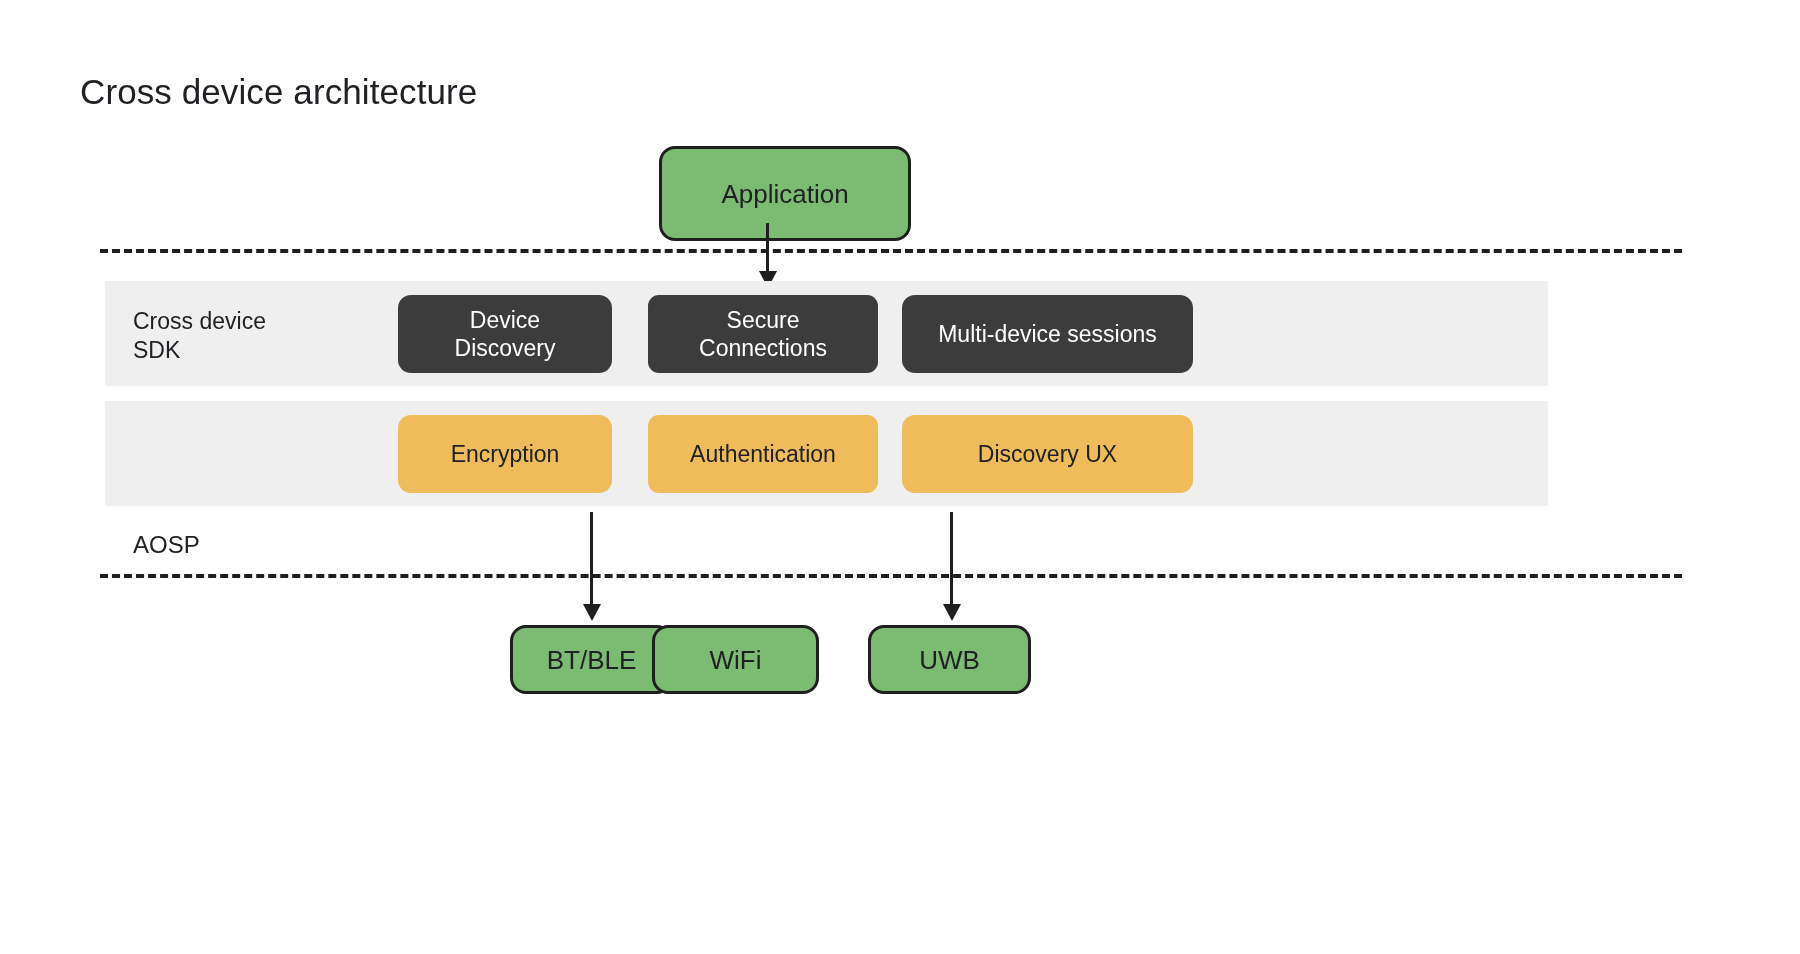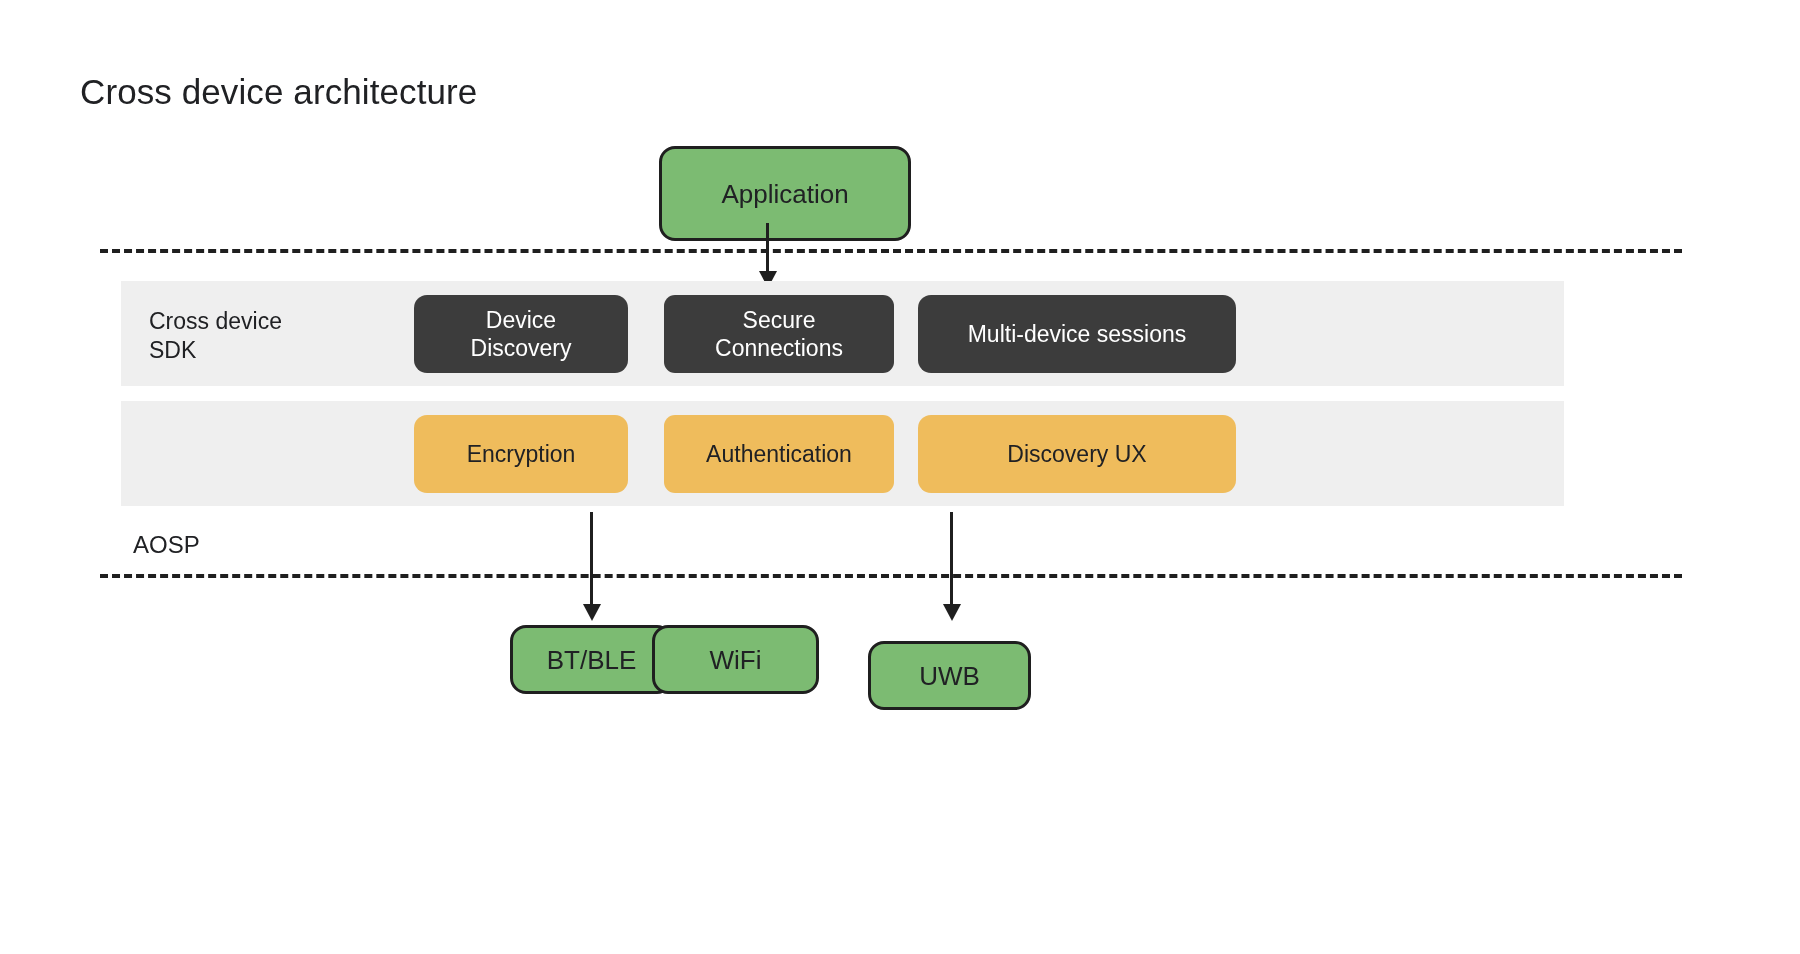--- a/index.html
+++ b/index.html
@@ -43,21 +43,21 @@
     width: 1582px;
     height: 0;
     border-top: 4px dashed #1f1f1f;
   }
   .dashed-rule.top    { top: 249px; }
   .dashed-rule.bottom { top: 574px; }
 
   
   .layer-band {
     position: absolute;
-    left: 121px;
+    left: 105px;
     width: 1443px;
     background: #EFEFEF;
   }
   .layer-band.sdk   { top: 281px; height: 105px; }
   .layer-band.gps   { top: 401px; height: 105px; }
 
   .band-label {
     position: absolute;
     left: 28px;
     font-size: 23px;
@@ -96,21 +96,21 @@
     color: #ffffff;
   }
   .chip.amber {
     background: #EFBC5C;
     color: #202124;
   }
   .chip-r1 { top: 14px; height: 78px; }
 
   .chip.c1 { left: 293px; width: 214px; }
   .chip.c2 { left: 543px; width: 230px; border-radius: 11px; }
-  .chip.c3 { left: 797px; width: 318px; }
+  .chip.c3 { left: 797px; width: 291px; }
 
   
   .green-box {
     position: absolute;
     background: #7CBB72;
     border: 3px solid #1f1f1f;
     border-radius: 16px;
     display: flex;
     align-items: center;
     justify-content: center;
@@ -126,21 +126,21 @@
     width: 252px;
     height: 95px;
     margin-left: 19px;
   }
   .green-box.transport {
     top: 625px;
     height: 69px;
   }
   .green-box.t1 { left: 510px; width: 163px; }
   .green-box.t2 { left: 652px; width: 167px; }
-  .green-box.t3 { left: 868px; width: 163px; margin-top: 16px; }
+  .green-box.t3 { left: 868px; width: 163px; }
 
   
   .arrow {
     position: absolute;
   }
   .arrow-shaft {
     position: absolute;
     width: 0;
     border-left: 3px solid #1f1f1f;
     left: 0;

